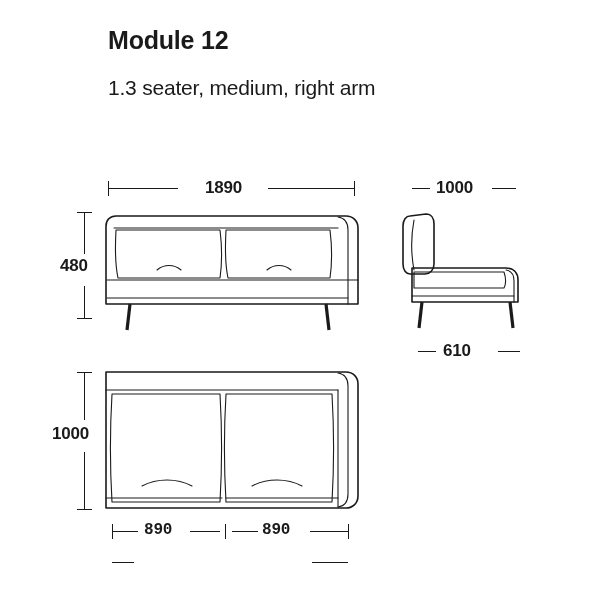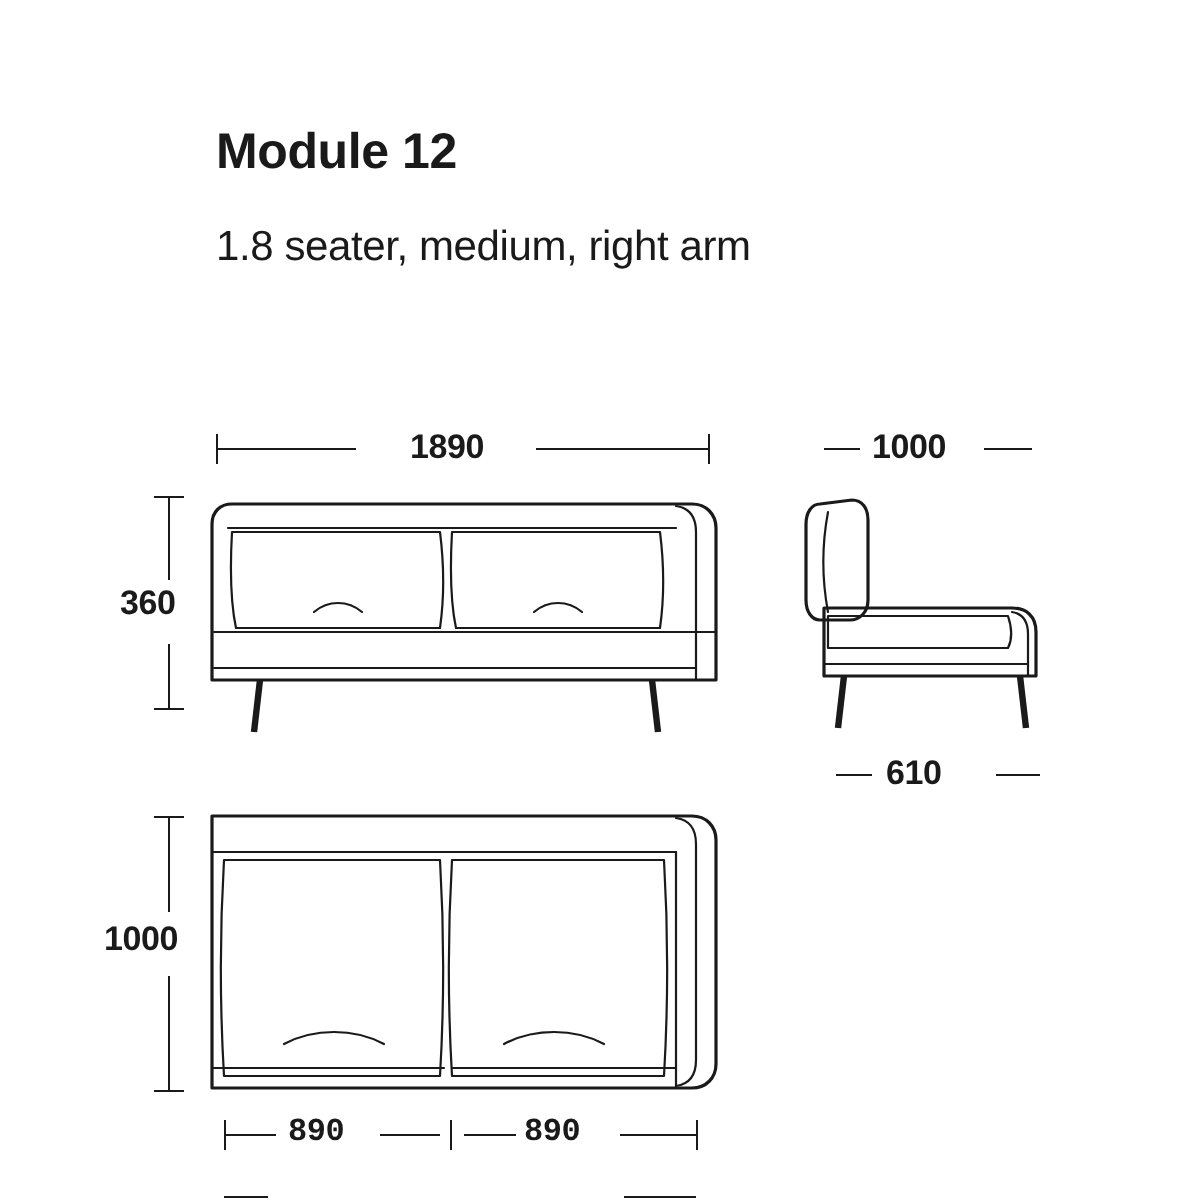--- a/index.html
+++ b/index.html
@@ -13,21 +13,20 @@
     font-family: "Liberation Sans", sans-serif;
     color: #1a1a1a;
     position: relative;
     overflow: hidden;
   }
   .page {
     position: absolute;
     left: 0; top: 0;
     width: 600px;
     height: 476px;
-    margin-top: 36px;
   }
 
   
   .title {
     position: absolute;
     left: 108px;
     top: 26px;
     font-size: 25px;
     font-weight: bold;
     letter-spacing: -0.2px;
@@ -107,33 +106,33 @@
     stroke-width: 3.2;
     stroke-linecap: butt;
   }
 </style>
 </head>
 <body>
 
 <div class="page">
 
   <div class="title">Module 12</div>
-  <div class="subtitle">1.8 seater, medium, right arm</div>
+  <div class="subtitle">1.3 seater, medium, right arm</div>
 
   <div class="hline" style="left:108px; top:188px; width:70px;"></div>
   <div class="hline" style="left:268px; top:188px; width:86px;"></div>
   <div class="tick-v" style="left:108px; top:181px; height:15px;"></div>
   <div class="tick-v" style="left:354px; top:181px; height:15px;"></div>
   <div class="dim" style="left:205px; top:178px;">1890</div>
 
   <div class="vline" style="left:84px; top:212px; height:42px;"></div>
   <div class="vline" style="left:84px; top:286px; height:33px;"></div>
   <div class="tick-h" style="left:77px; top:212px; width:15px;"></div>
   <div class="tick-h" style="left:77px; top:318px; width:15px;"></div>
-  <div class="dim" style="left:60px; top:256px;">360</div>
+  <div class="dim" style="left:60px; top:256px;">480</div>
 
   <svg width="290" height="130" viewBox="0 0 290 130" style="left:102px; top:208px;">
 
     <path class="out" d="M4,18 C4,12 8,8 14,8 L244,8 C251,8 256,13 256,20 L256,96 L4,96 Z"></path>
 
     <path class="in" d="M236,9 C243,10 246,15 246,22 L246,96"></path>
 
     <path class="in" d="M12,20 L236,20"></path>
 
     <path class="in" d="M5,72 L256,72"></path>

